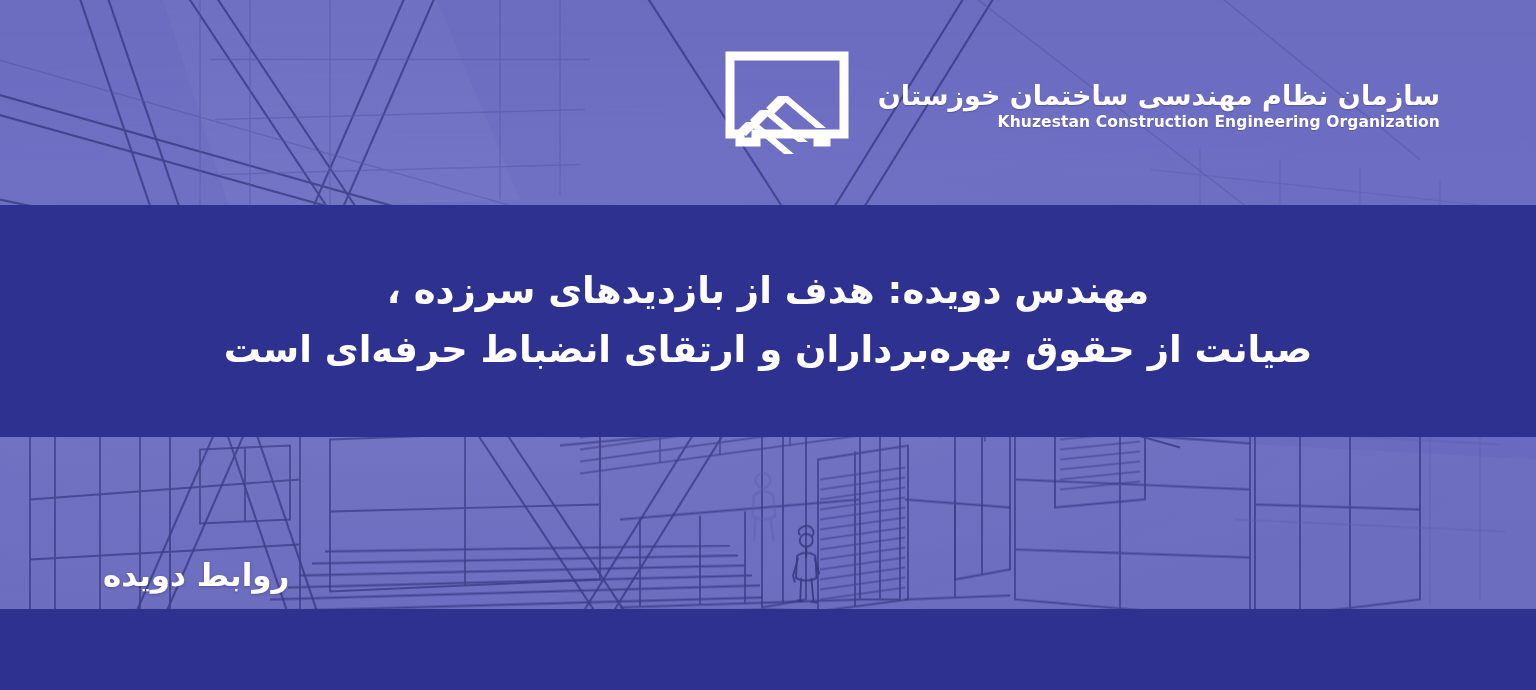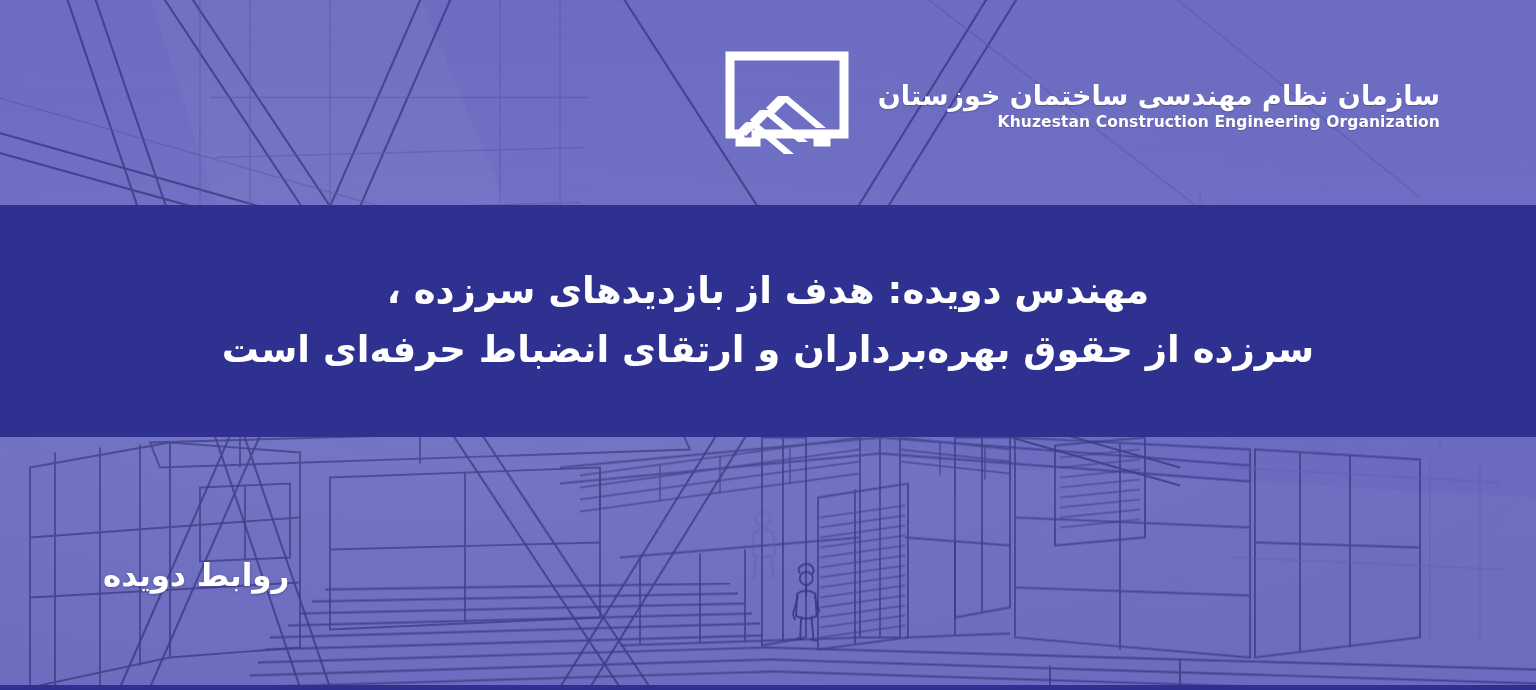--- a/index.html
+++ b/index.html
@@ -8,21 +8,21 @@
     padding: 0;
     background: #2f3190;
   }
   body {
     font-family: "DejaVu Sans", "Liberation Sans", sans-serif;
   }
 
   .banner {
     position: relative;
     width: 1536px;
-    height: 685px;
+    height: 609px;
     overflow: hidden;
     background: #6a6ac0;
     user-select: none;
   }
 
   
   .bg-art {
     position: absolute;
     inset: 0;
     width: 100%;
@@ -382,20 +382,20 @@
           <polygon points="28,70 38,60 46,66 34,78"></polygon>
           <polygon points="24,72 34,72 72,104 62,104"></polygon>
           <polygon points="16,80 24,72 32,78 24,86"></polygon>
         </g>
       </svg>
     </div>
   </div>
 
   <div class="headline-band">
     <div class="headline-line">مهندس دویده: هدف از بازدیدهای سرزده ،</div>
-    <div class="headline-line">سرزده از حقوق بهره‌برداران و ارتقای انضباط حرفه‌ای است</div>
+    <div class="headline-line">صیانت از حقوق بهره‌برداران و ارتقای انضباط حرفه‌ای است</div>
   </div>
 
   <div class="footer-caption">
     <div class="caption-text">روابط دویده</div>
   </div>
 
 </div>
 
 </body></html>

